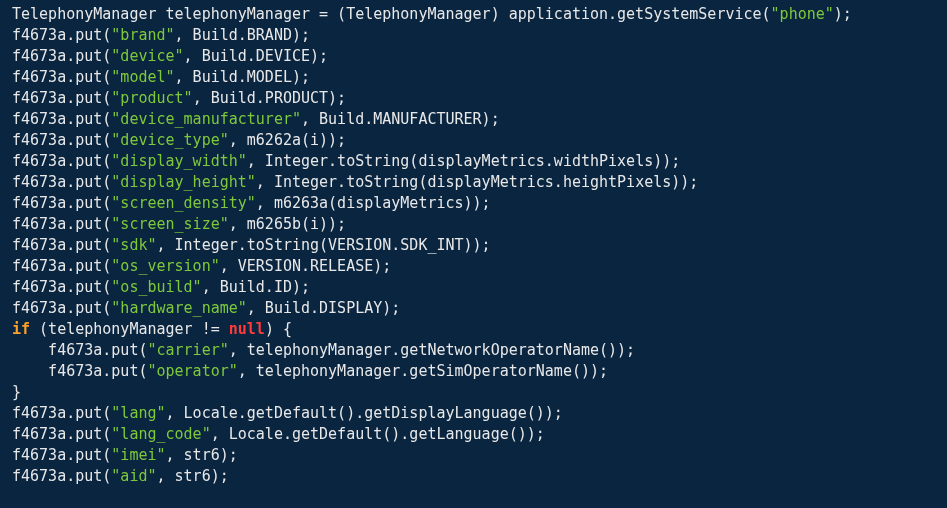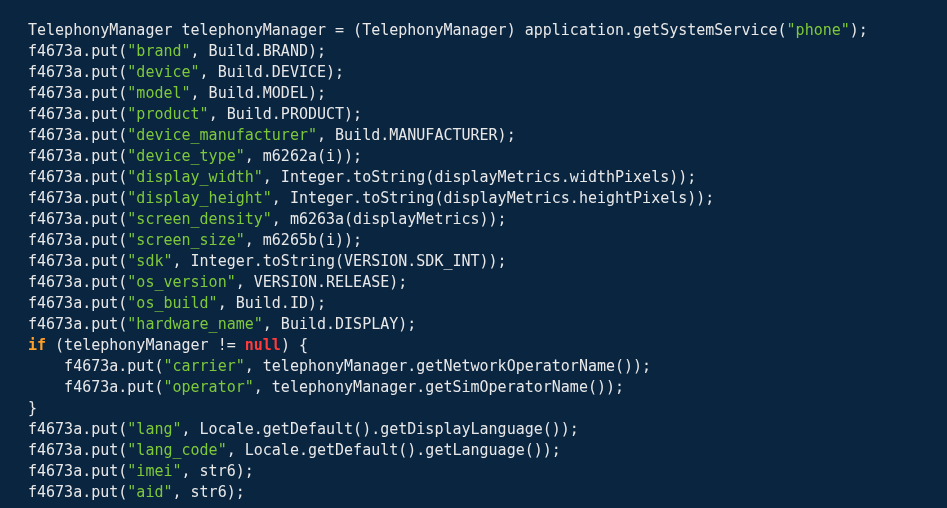--- a/index.html
+++ b/index.html
@@ -4,21 +4,21 @@
 <style>
   html, body {
     margin: 0;
     padding: 0;
     background: #0a2540;
     width: 947px;
     height: 508px;
     overflow: hidden;
   }
   pre.code {
-    margin: 16px;
+    margin: 0;
     padding: 4px 12px;
     font-family: "DejaVu Sans Mono", "Menlo", "Consolas", monospace;
     font-size: 15px;
     line-height: 21px;
     color: #e8e8e8;
     white-space: pre;
   }
   .str { color: #7ec93a; }          
   .kw  { color: #ffa028; font-weight: bold; }  
   .null{ color: #ff3b3b; font-weight: bold; }  

